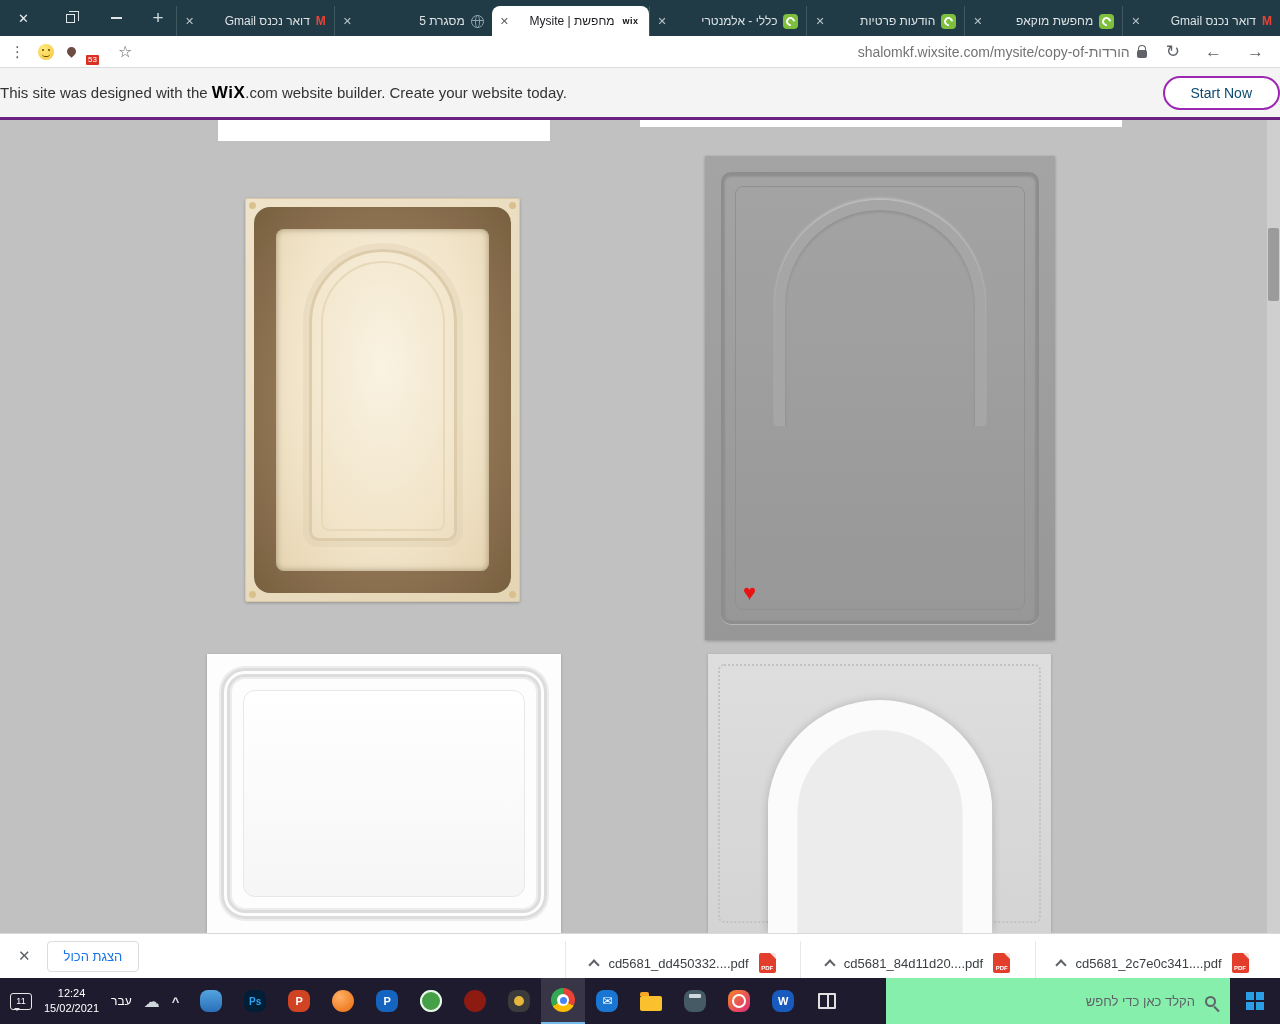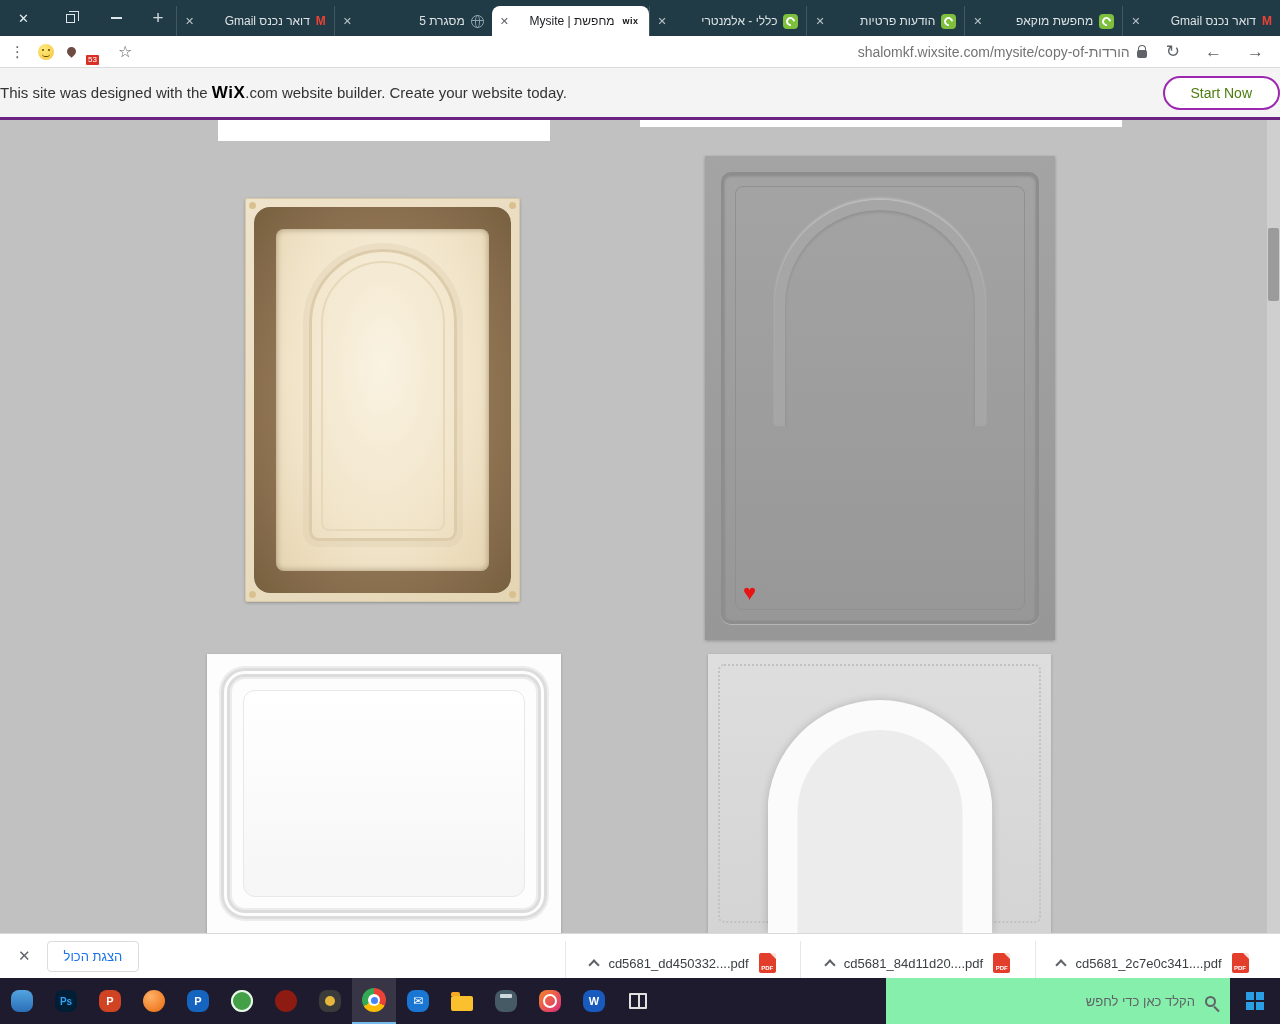--- a/index.html
+++ b/index.html
@@ -49,21 +49,21 @@
   .url-area { display:flex; align-items:center; gap:7px; }
   .url-text { font-size:14px; color:#737373; direction:ltr; unicode-bidi:isolate; }
   .lock { width:10px; height:8px; background:#5f6368; border-radius:2px; position:relative; margin-top:4px; }
   .lock::before { content:""; position:absolute; width:6px; height:6px; border:1.5px solid #5f6368; border-bottom:none; border-radius:4px 4px 0 0; left:50%; transform:translateX(-50%); top:-5px; }
   .nav-btn { font-size:17px; color:#5f6368; padding:0 6px; }
 
   
   .banner { height:52px; background:#f4f4f4; border-bottom:3px solid #6a2382; display:flex; align-items:center; justify-content:space-between; gap:34px; flex:0 0 auto; }
   .banner-text { font-size:15px; color:#333; }
   .wix-logo { font-weight:800; font-size:17px; color:#000; letter-spacing:.5px; }
-  .start-now { height:34px; padding:0 26px; border:2px solid #9c27b0; border-radius:18px; color:#4d7c0f; font-size:14px; background:#fff; }
+  .start-now { height:34px; padding:0 26px; border:2px solid #9c27b0; border-radius:18px; color:#0c4a6e; font-size:14px; background:#fff; }
 
   
   .content { position:relative; height:813px; background:#c1c1c1; overflow:hidden; flex:0 0 auto; }
   .strip-a { position:absolute; left:218px; top:0; width:332px; height:21px; background:#fff; }
   .strip-b { position:absolute; left:640px; top:0; width:482px; height:7px; background:#fff; }
 
   .img-beige { position:absolute; left:245px; top:78px; width:275px; height:404px;
     background:linear-gradient(135deg,#efe3cb,#e4d5b4); border-radius:3px; padding:9px;
     box-shadow:0 0 0 1px #d8c9a8 inset, 0 1px 3px rgba(0,0,0,.25); }
   .img-beige .frame-outer { width:100%; height:100%; border-radius:16px; padding:22px;
@@ -304,20 +304,30 @@
         <span class="dl-caret"></span>
         <span class="dl-name">cd5681_2c7e0c341....pdf</span>
         <span class="pdf-icon">
             <i>PDF</i>
           </span>
       </div>
     </div>
   </div>
 
   <div class="taskbar">
+    <div class="tray">
+      <span class="notif-bubble">11</span>
+      <span class="clock">
+        <span>12:24</span>
+        <span>15/02/2021</span>
+      </span>
+      <span class="lang">עבר</span>
+      <span class="cloud">☁</span>
+      <span class="tray-caret">^</span>
+    </div>
     <div class="apps">
       <div class="app-cell">
           <span class="icon-sq ic-explorer"></span>
         </div>
       <div class="app-cell">
           <span class="icon-sq ic-ps">Ps</span>
         </div>
       <div class="app-cell">
           <span class="icon-sq ic-ppt">P</span>
         </div>

